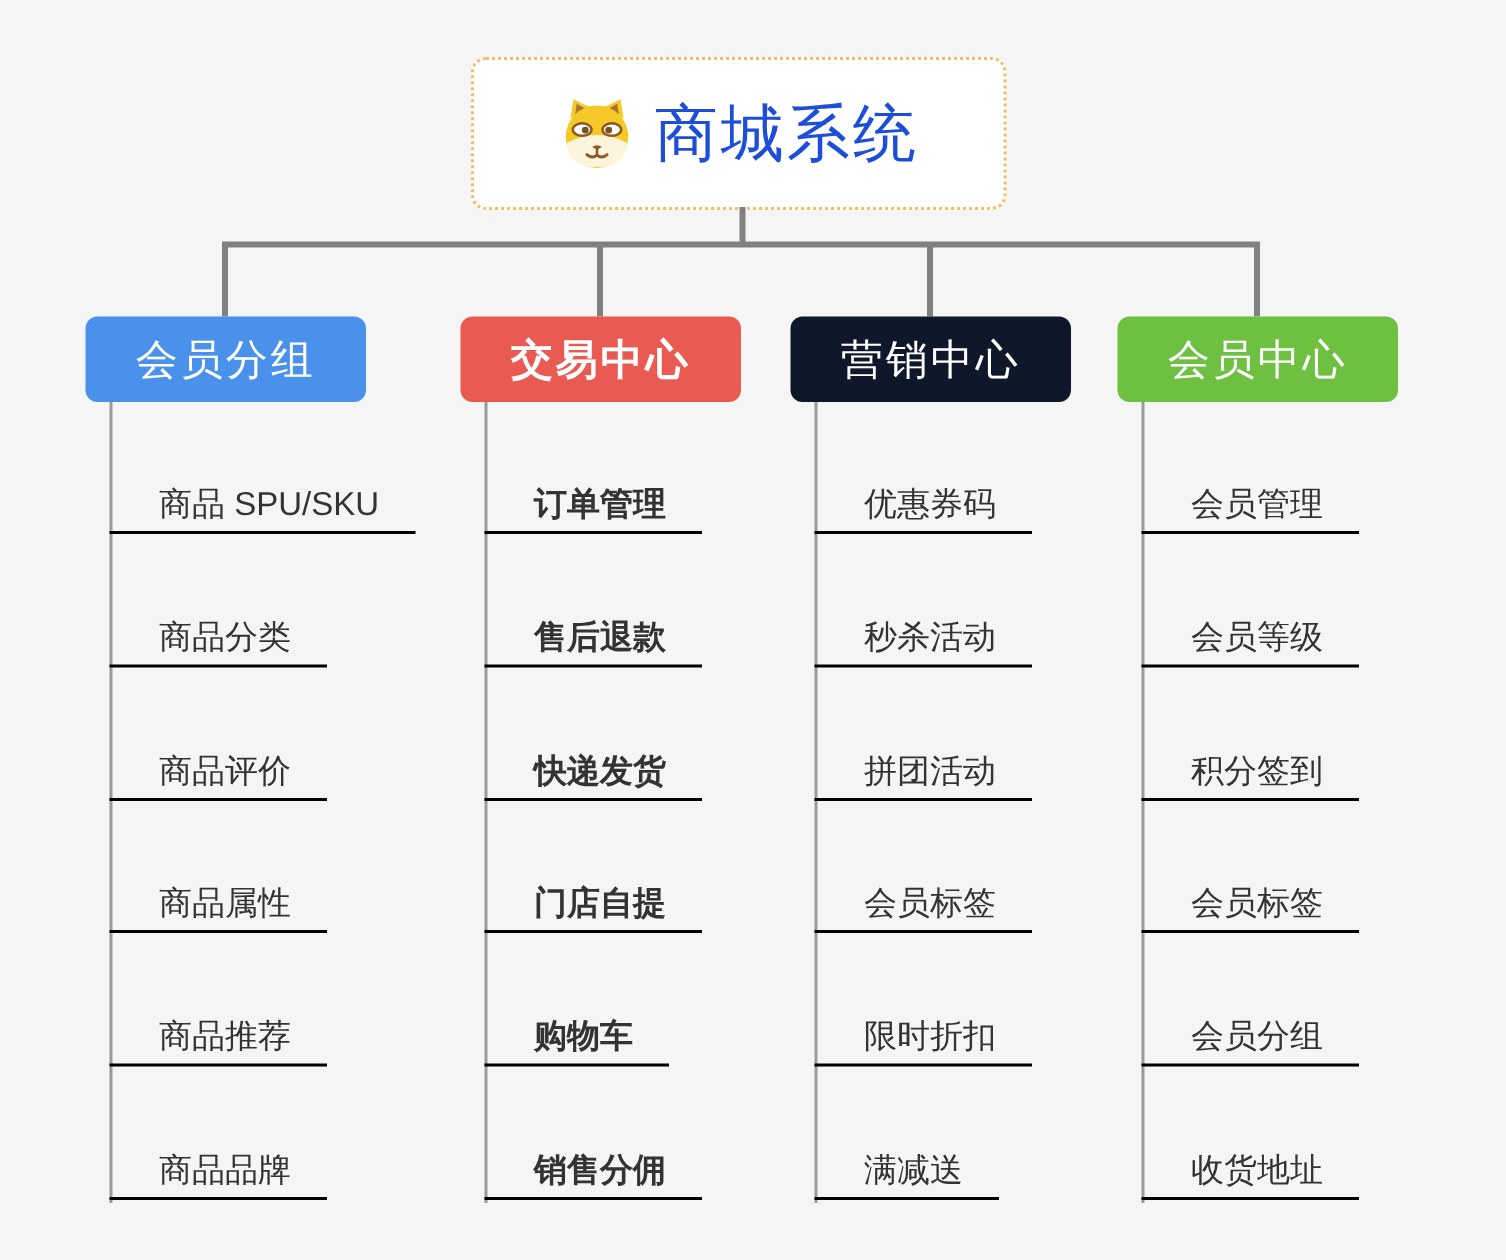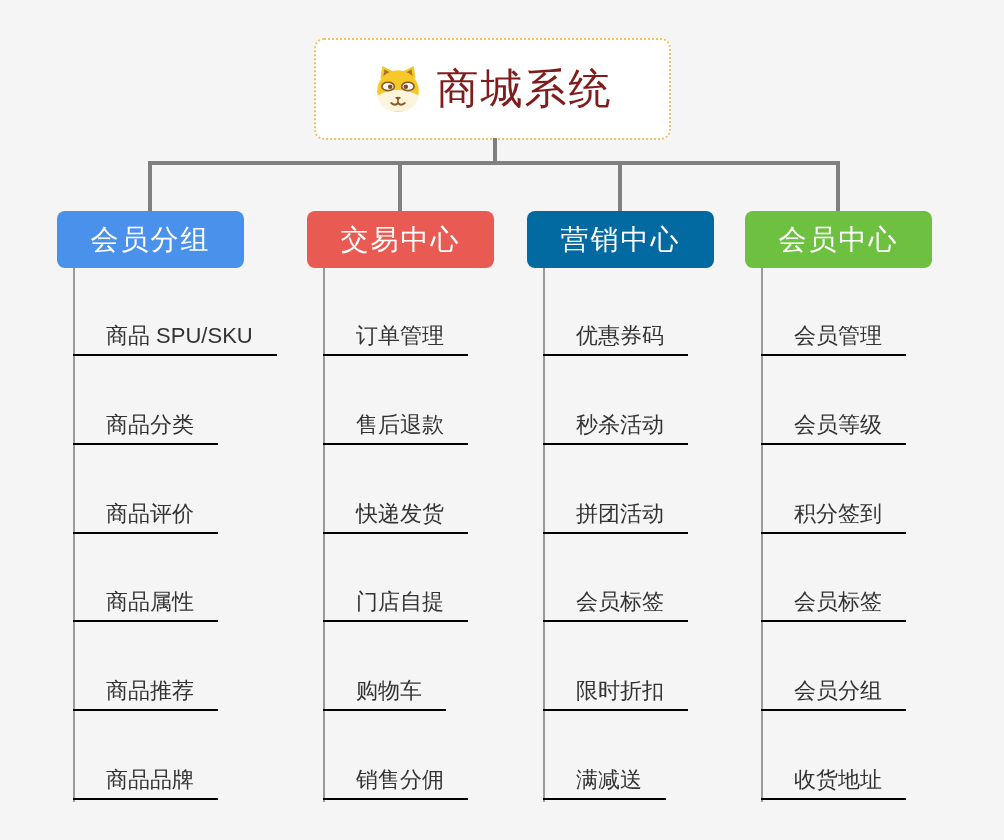--- a/index.html
+++ b/index.html
@@ -12,40 +12,40 @@
   .canvas{position:absolute;left:0;top:0;width:1004px;height:840px;}
 
   
   .root-node{
     position:absolute;left:314px;top:38px;width:357px;height:102px;
     background:#ffffff;border:2px dotted #f3be62;border-radius:10px;
     box-sizing:border-box;
     display:flex;align-items:center;justify-content:center;gap:14px;
   }
   .root-title{
-    color:#7f1d1d;font-size:42px;letter-spacing:2px;white-space:nowrap;
+    color:#1d4ed8;font-size:42px;letter-spacing:2px;white-space:nowrap;
   }
   .root-icon{width:50px;height:50px;display:block;}
 
   
   .conn{position:absolute;background:#808080;}
   .root-drop{left:493px;top:138px;width:4px;height:25px;}
   .hbar{left:148px;top:161px;width:692px;height:4px;}
   .drop{top:163px;width:4px;height:48px;}
   .drop-0{left:148px;} .drop-1{left:398px;} .drop-2{left:618px;} .drop-3{left:836px;}
 
   
   .branch{position:absolute;top:211px;width:230px;height:600px;}
-  .branch-0{left:57px;} .branch-1{left:307px;} .branch-2{left:527px;} .branch-3{left:745px;}
+  .branch-0{left:57px;} .branch-1{left:307px;font-weight:bold;} .branch-2{left:527px;} .branch-3{left:745px;}
   .branch-header{
     position:absolute;left:0;top:0;width:187px;height:57px;
     border-radius:8px;color:#ffffff;font-size:28px;line-height:57px;
     text-align:center;letter-spacing:2px;white-space:nowrap;
   }
-  .c0{background:#4a91ec;} .c1{background:#e85a52;} .c2{background:#0369a1;} .c3{background:#6ec041;}
+  .c0{background:#4a91ec;} .c1{background:#e85a52;} .c2{background:#0f172a;} .c3{background:#6ec041;}
   .branch-line{
     position:absolute;left:16px;top:57px;width:2px;height:534px;background:#9a9a9a;
   }
   .leaf{
     position:absolute;left:16px;height:36px;box-sizing:border-box;
     padding:0 24px 0 33px;border-bottom:2px solid #000000;
     font-size:22px;line-height:32px;color:#333333;white-space:nowrap;
   }
   .leaf-0{top:109px;} .leaf-1{top:198px;} .leaf-2{top:287px;}
   .leaf-3{top:375px;} .leaf-4{top:464px;text-align:center;} .leaf-5{top:553px;}

